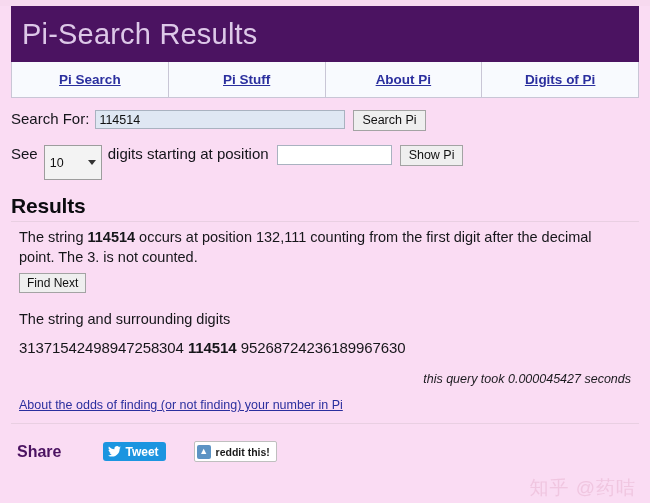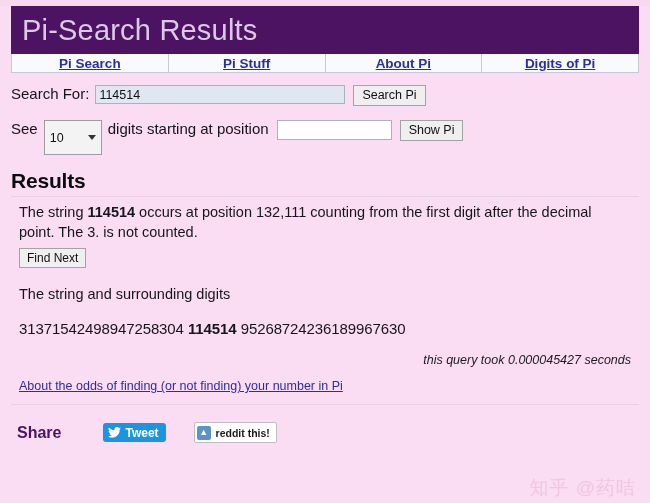--- a/index.html
+++ b/index.html
@@ -19,39 +19,39 @@
     height: 503px;
     background: #fadcf3;
     position: relative;
     box-sizing: border-box;
     padding: 0 11px;
   }
 
   
   .header {
     background: #4b1361;
-    height: 48px;
+    height: 56px;
     margin: 6px 0 0 0;
     display: flex;
     align-items: center;
     padding-left: 11px;
     box-sizing: border-box;
   }
   .header-title {
     color: #ddc8e8;
     font-size: 29px;
     font-weight: 400;
     letter-spacing: 0.2px;
     line-height: 1;
   }
 
   
   .nav {
     display: flex;
-    height: 19px;
+    height: 36px;
     background: #6d28d9;
     border: 1px solid #c9c6d6;
     border-top: none;
     box-sizing: border-box;
   }
   .nav-item {
     flex: 1;
     display: flex;
     align-items: center;
     justify-content: center;
@@ -168,21 +168,21 @@
     cursor: pointer;
   }
   .surrounding-label {
     font-size: 14.5px;
     color: #16161a;
     margin-top: 18px;
   }
   .digits-line {
     font-size: 15px;
     color: #16161a;
-    margin-top: 18px;
+    margin-top: 12px;
     letter-spacing: -0.1px;
   }
   .digits-line b { font-weight: bold; }
   .query-time {
     text-align: right;
     font-style: italic;
     font-size: 12.5px;
     color: #1b1b1f;
     margin-top: 16px;
     padding-right: 8px;

